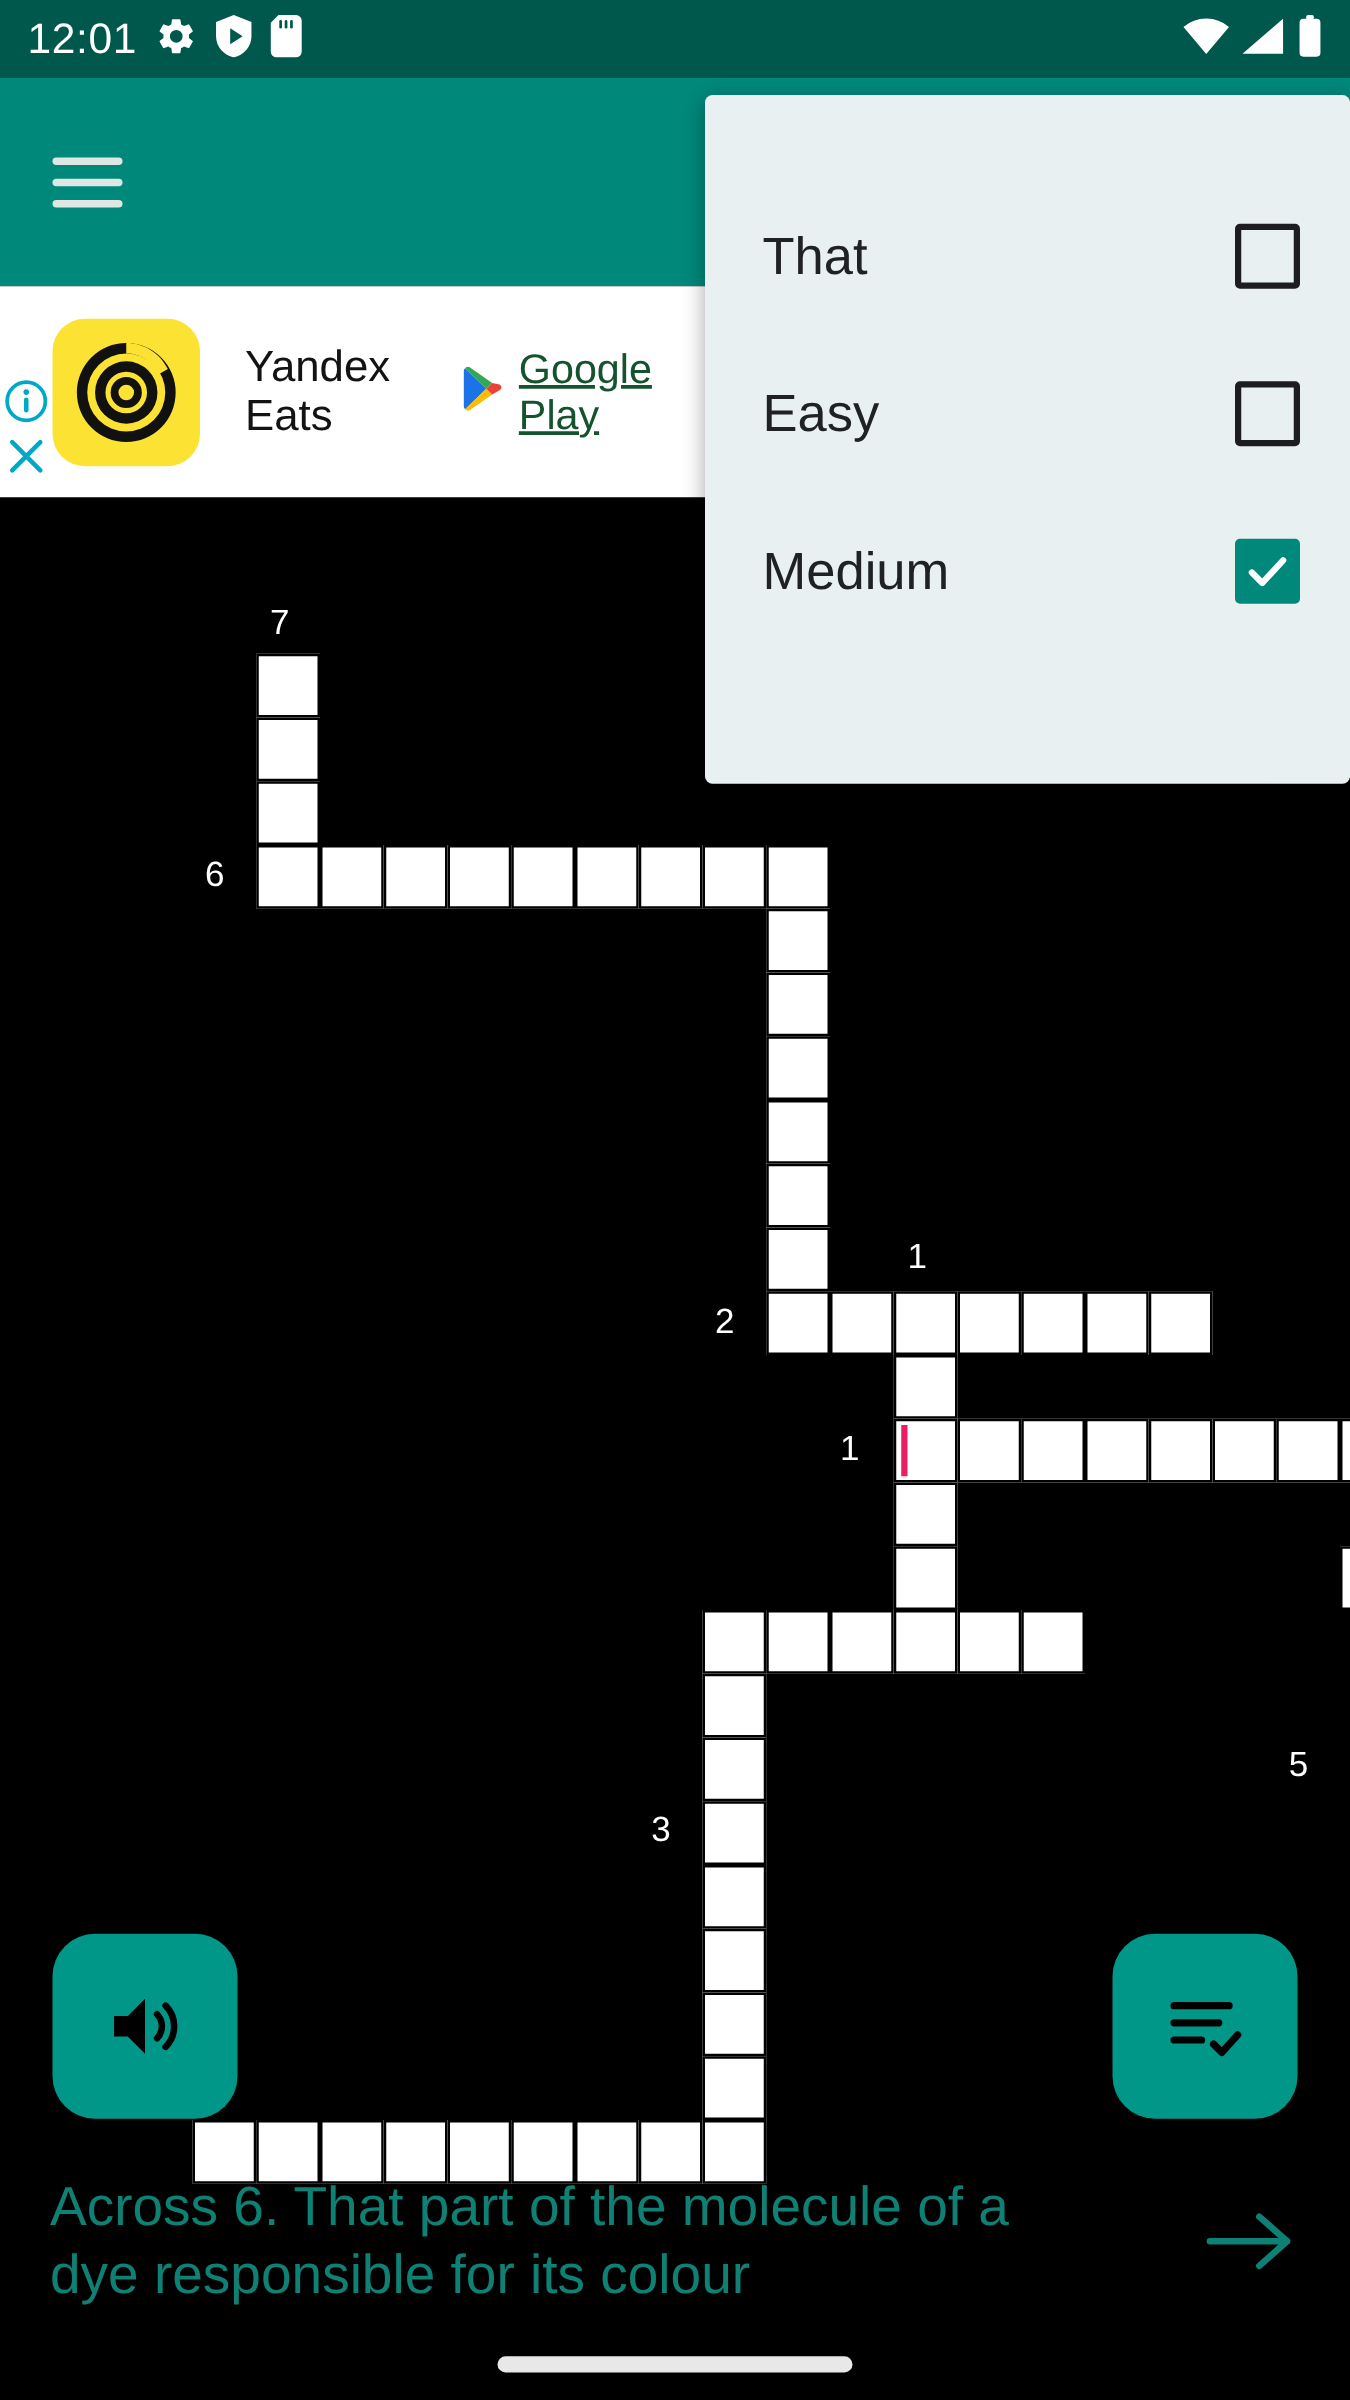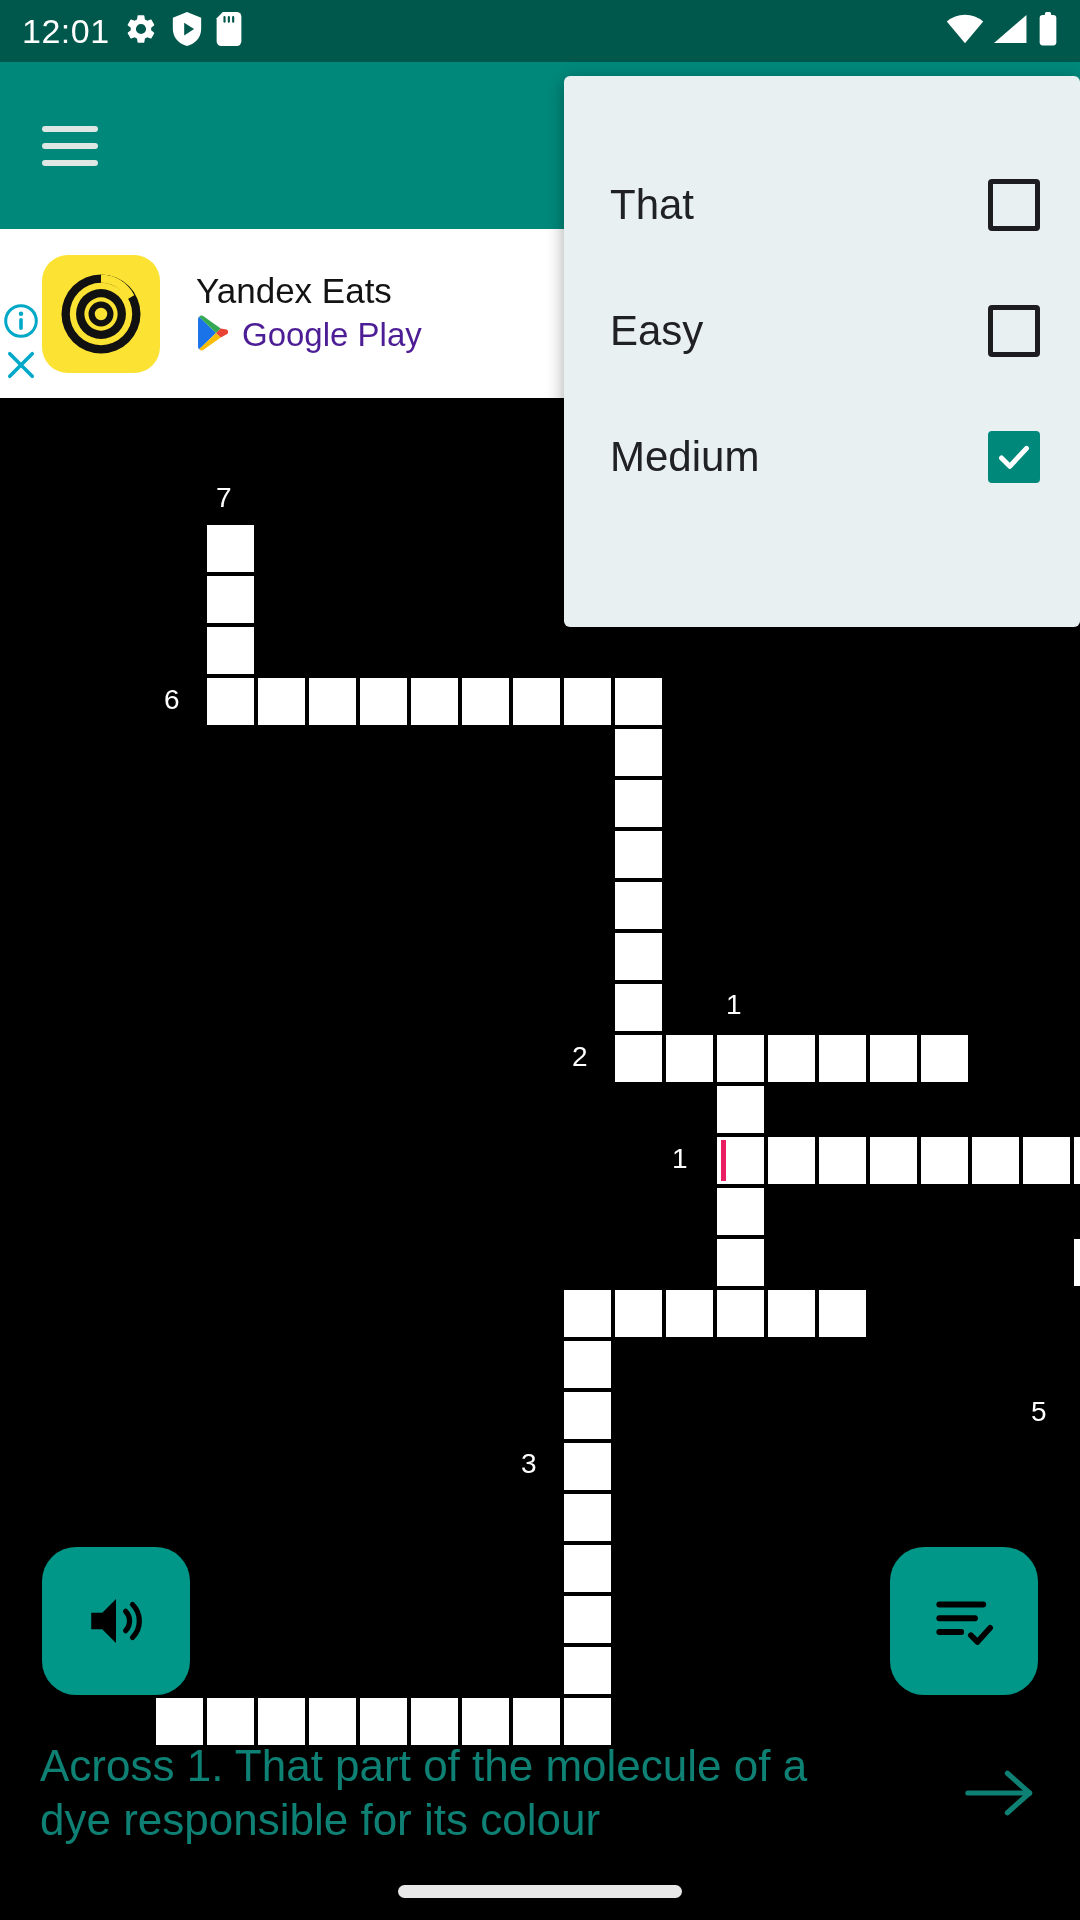--- a/index.html
+++ b/index.html
@@ -41,24 +41,24 @@
     position: absolute; left: 0; top: 74px; width: 42px; height: 95px;
     display: flex; flex-direction: column; align-items: center; justify-content: flex-start; gap: 8px;
     background: transparent; z-index: 4;
   }
   #ad-info-icon, #ad-close-icon { width: 36px; height: 36px; display: block; }
   #ad-icon {
     width: 118px; height: 118px; border-radius: 26px; background: #FCE232;
     margin-left: 42px; flex: none; position: relative; display: flex; align-items: center; justify-content: center;
     z-index: 2;
   }
-  #ad-text { margin-left: 36px; display: flex; flex-direction: column; gap: 4px; }
+  #ad-text { margin-left: 36px; display: flex; flex-direction: row; gap: 4px; }
   #ad-title { font-size: 35px; color: #131313; line-height: 1.1; }
   #ad-store { display: flex; align-items: center; gap: 12px; }
-  #ad-store-name { font-size: 33px; color: #4c1d95; line-height: 1.1; }
+  #ad-store-name { font-size: 33px; color: #14532d; line-height: 1.1; text-decoration: underline; }
 
   
   #board { position: absolute; left: 0; top: 398px; width: 1080px; height: 1522px; background: #000; }
   .cell {
     position: absolute; background: #fff; border: 2px solid #000;
   }
   .cell.cursor::before {
     content: ""; position: absolute; left: 4px; top: 3px; width: 5px; bottom: 3px; background: #E91E63;
   }
   .cellnum {
@@ -295,21 +295,21 @@
   <button class="fab" id="fab-check">
     <svg width="66" height="66" viewBox="0 0 24 24" fill="none" stroke="#000" stroke-width="2.1" stroke-linecap="round" stroke-linejoin="round">
       <path d="M3 6h16"></path>
       <path d="M3 11h13"></path>
       <path d="M3 16h8"></path>
       <path d="M14.5 17.2l2.4 2.4 4.6-5.1"></path>
     </svg>
   </button>
 
   <div id="cluebar">
-    <div id="cluetext">Across 1. That part of the molecule of a dye responsible for its colour</div>
+    <div id="cluetext">Across 6. That part of the molecule of a dye responsible for its colour</div>
     <div id="clue-next">
       <svg width="74" height="62" viewBox="0 0 30 24" fill="none" stroke="#0E8074" stroke-width="2.1" stroke-linecap="round" stroke-linejoin="round">
         <path d="M2 12h25"></path>
           <path d="M18 4l9 8-9 8"></path>
       </svg>
     </div>
   </div>
 
   <div id="navpill"></div>
 

